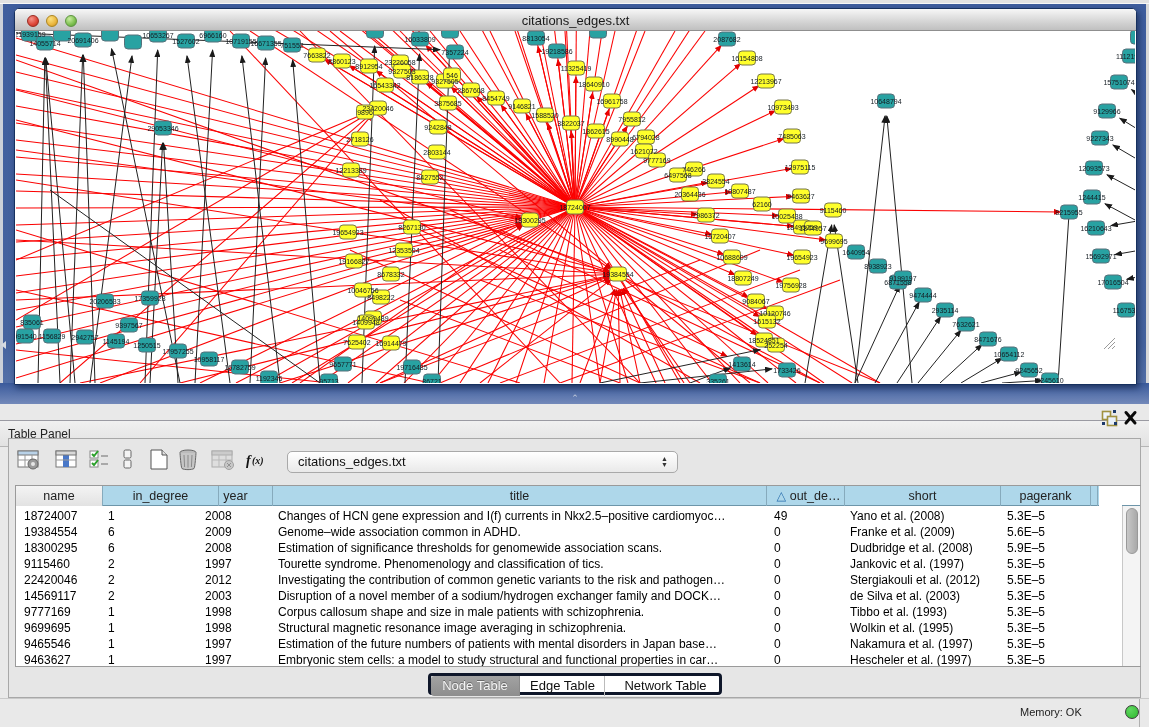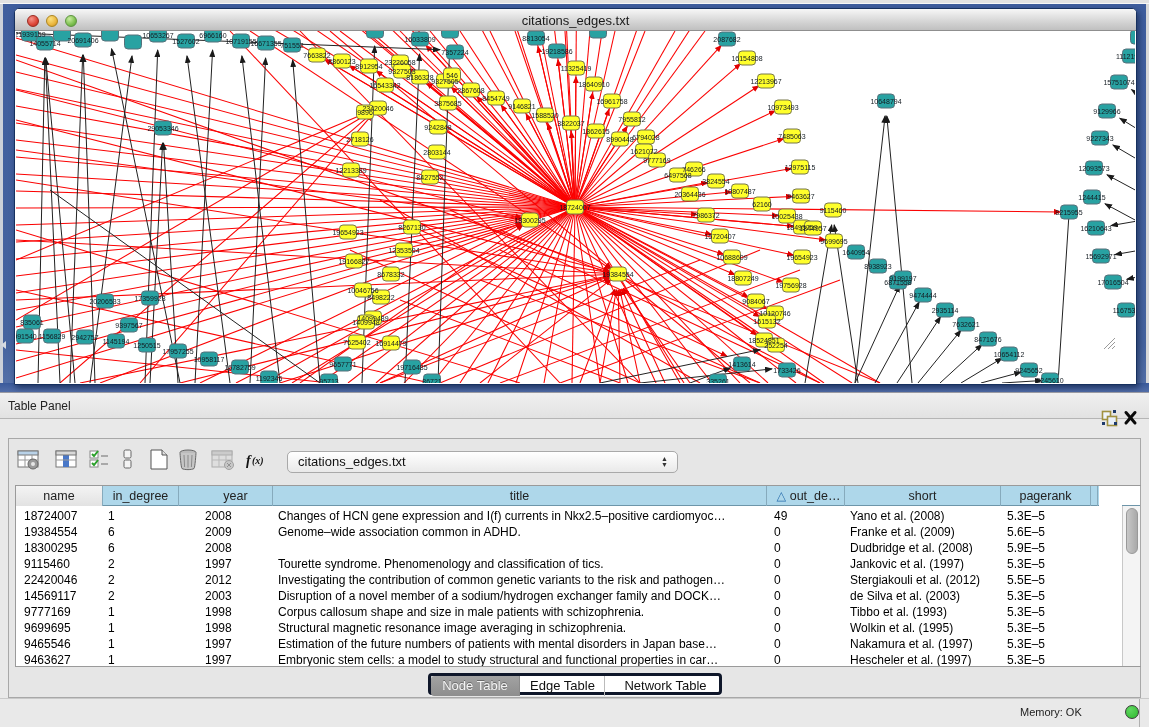--- a/index.html
+++ b/index.html
@@ -6,21 +6,21 @@
 .abs{position:absolute}
 #topstrip{left:0;top:0;width:1149px;height:4px;background:#e2e2e2;border-bottom:1px solid #f8f8f8}
 #appbg{left:0;top:4px;width:1149px;height:400px;background:linear-gradient(#3f5e9e,#46649f 85%,#5a76ad)}
 #leftstrip{left:0;top:4px;width:3px;height:400px;background:#ccd1d9}
 #rightgray{left:1146px;top:4px;width:3px;height:400px;background:#d8d8d8}
 #botband{left:0;top:383px;width:1149px;height:21px;background:linear-gradient(#3a5a9b,#7389ba)}
 #win{left:14px;top:8px;width:1123px;height:377px;background:#fff;border:1px solid #16305f;border-radius:5px 5px 0 0;box-shadow:2px 3px 6px rgba(10,20,50,.55)}
 #titlebar{left:15px;top:9px;width:1121px;height:22px;background:linear-gradient(#f7f7f7,#cfcfcf 70%,#c0c0c0);border-radius:4px 4px 0 0;border-bottom:1px solid #8f8f8f}
 #title{left:15px;top:13px;width:1121px;text-align:center;font-size:13px;font-weight:500;color:#1a1a1a}
 .tl{top:15px;width:12px;height:12px;border-radius:50%;}
-#panelhdr{left:0;top:392px;width:1149px;height:27px;background:linear-gradient(#f0f0f0,#e2e2e2);border-top:1px solid #9a9aa2;border-bottom:1px solid #b5b5b5;text-decoration:underline;}
+#panelhdr{left:0;top:420px;width:1149px;height:27px;background:linear-gradient(#f0f0f0,#e2e2e2);border-top:1px solid #9a9aa2;border-bottom:1px solid #b5b5b5;text-decoration:underline;}
 #panelhdr span{position:absolute;left:8px;top:6px;font-size:12px;color:#222}
 #well{left:8px;top:438px;width:1133px;height:260px;background:#e6e6e6;border:1px solid #a8a8a8}
 #toolbar{left:9px;top:439px;width:1131px;height:46px;background:#e6e6e6}
 #combo{left:287px;top:451px;width:391px;height:22px;background:linear-gradient(#ffffff,#e9e9e9);border:1px solid #a9a9a9;border-radius:5px;font-size:13px;color:#111;line-height:20px;padding-left:10px}
 #combo .ar{position:absolute;right:9px;top:4px;font-size:7px;color:#333}
 #thead{left:16px;top:486px;width:1106px;height:20px;background:#aed7ea;border-bottom:1px solid #6d95a9}
 .hc{position:absolute;top:0;height:20px;border-right:1px solid #86aabc;font-size:12.5px;color:#222;text-align:center;line-height:20px}
 #tbody{left:16px;top:506px;width:1106px;height:161px;background:#fff}
 .trow{position:absolute;left:0;width:1106px;height:16px;font-size:12px;color:#000}
 .trow span{position:absolute;top:3px;white-space:nowrap}
@@ -633,21 +633,21 @@
 
 <text x="230" y="17" font-family="Liberation Serif,serif" font-style="italic" font-weight="bold" font-size="14" fill="#111">f</text>
 <text x="236" y="16" font-family="Liberation Serif,serif" font-style="italic" font-weight="bold" font-size="10" fill="#111">(x)</text>
 </svg>
 <div class="abs" id="combo">citations_edges.txt<span class="ar">
       <span style="display:block;line-height:6px">▲</span>
       <span style="display:block;line-height:6px">▼</span>
     </span></div>
 <div class="abs" id="thead">
   <div class="hc" style="left:0;width:87px;background:linear-gradient(#f4f4f4,#e2e2e2)">name</div>
-  <div class="hc" style="left:87px;width:76px">in_degree</div>
+  <div class="hc" style="left:87px;width:116px">in_degree</div>
   <div class="hc" style="left:183px;width:74px">year</div>
   <div class="hc" style="left:257px;width:494px">title</div>
   <div class="hc" style="left:751px;width:78px;text-align:center;padding-left:6px"><span style="color:#2a6fae">△</span> out_de…</div>
   <div class="hc" style="left:829px;width:156px">short</div>
   <div class="hc" style="left:985px;width:90px">pagerank</div>
   <div class="hc" style="left:1075px;width:7px;border-right:1px solid #86aabc"></div>
     <div class="hc" style="left:1083px;width:23px;border-right:none;background:#fff"></div>
 </div>
 <div class="abs" id="tbody">
     <div class="trow" style="top:0px">
@@ -665,20 +665,21 @@
       <span style="left:189px">2009</span>
       <span style="left:262px;width:486px;overflow:hidden;white-space:nowrap">Genome–wide association common in ADHD.</span>
       <span style="left:758px">0</span>
       <span style="left:834px">Franke et al. (2009)</span>
       <span style="left:991px">5.6E–5</span>
     </div>
     <div class="trow" style="top:32px">
       <span style="left:8px">18300295</span>
       <span style="left:92px">6</span>
       <span style="left:189px">2008</span>
+      <span style="left:262px;width:486px;overflow:hidden;white-space:nowrap">Estimation of significance thresholds for genomewide association scans.</span>
       <span style="left:758px">0</span>
       <span style="left:834px">Dudbridge et al. (2008)</span>
       <span style="left:991px">5.9E–5</span>
     </div>
     <div class="trow" style="top:48px">
       <span style="left:8px">9115460</span>
       <span style="left:92px">2</span>
       <span style="left:189px">1997</span>
       <span style="left:262px;width:486px;overflow:hidden;white-space:nowrap">Tourette syndrome. Phenomenology and classification of tics.</span>
       <span style="left:758px">0</span>

